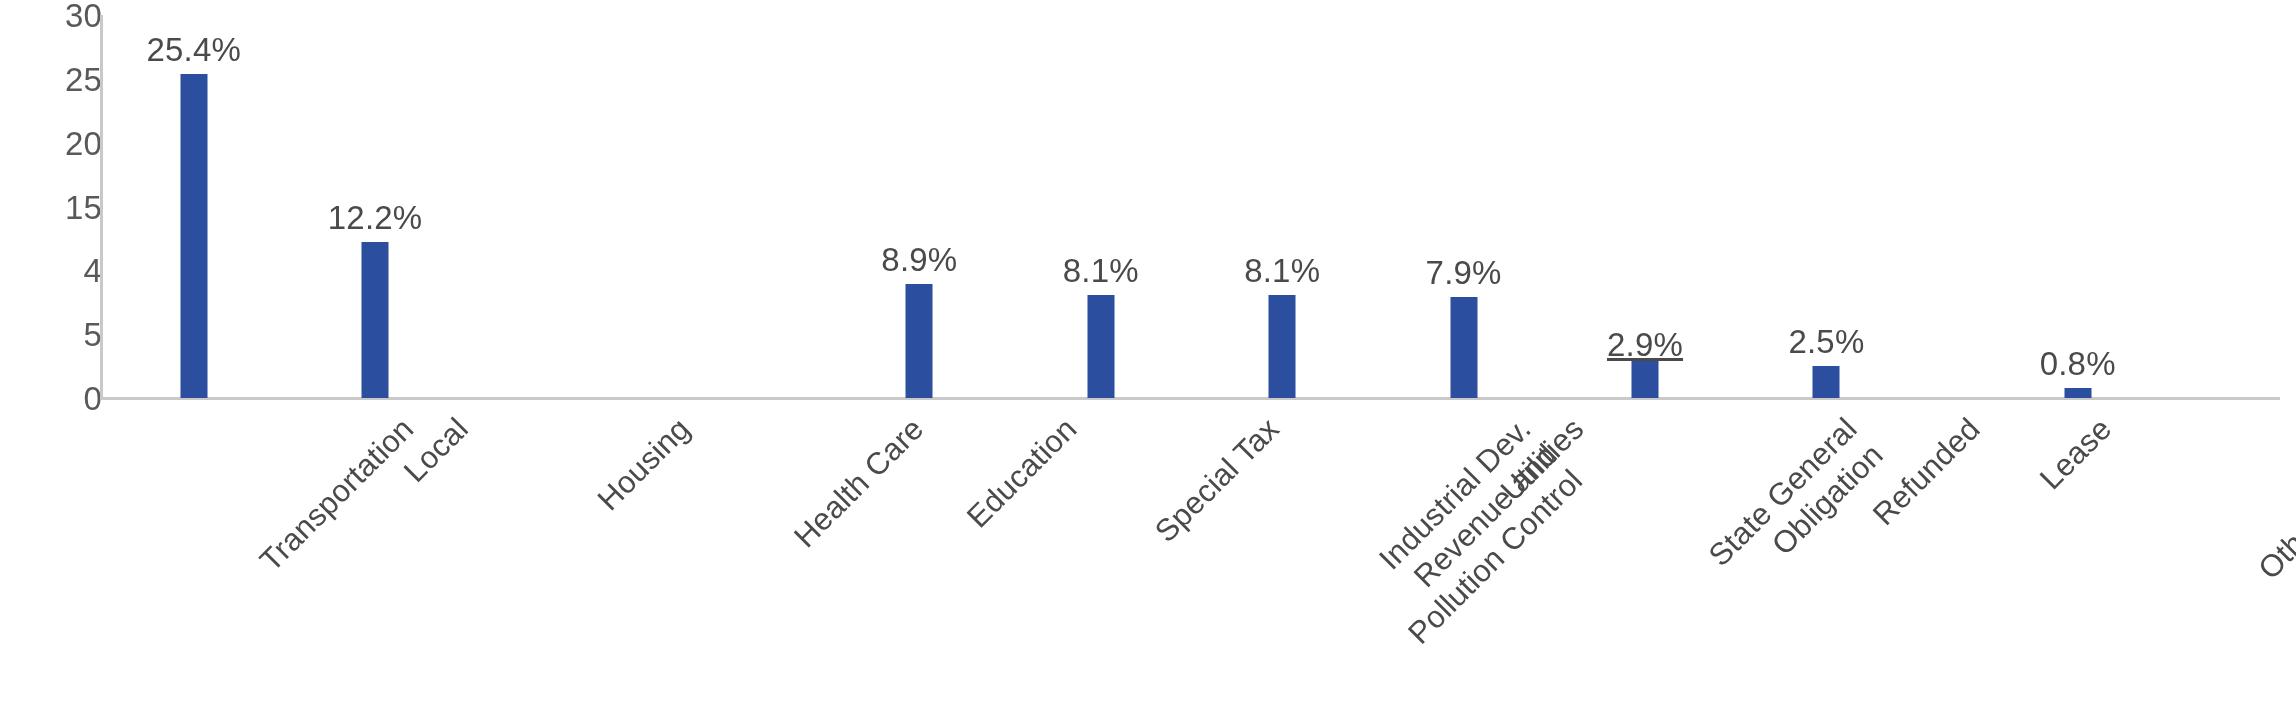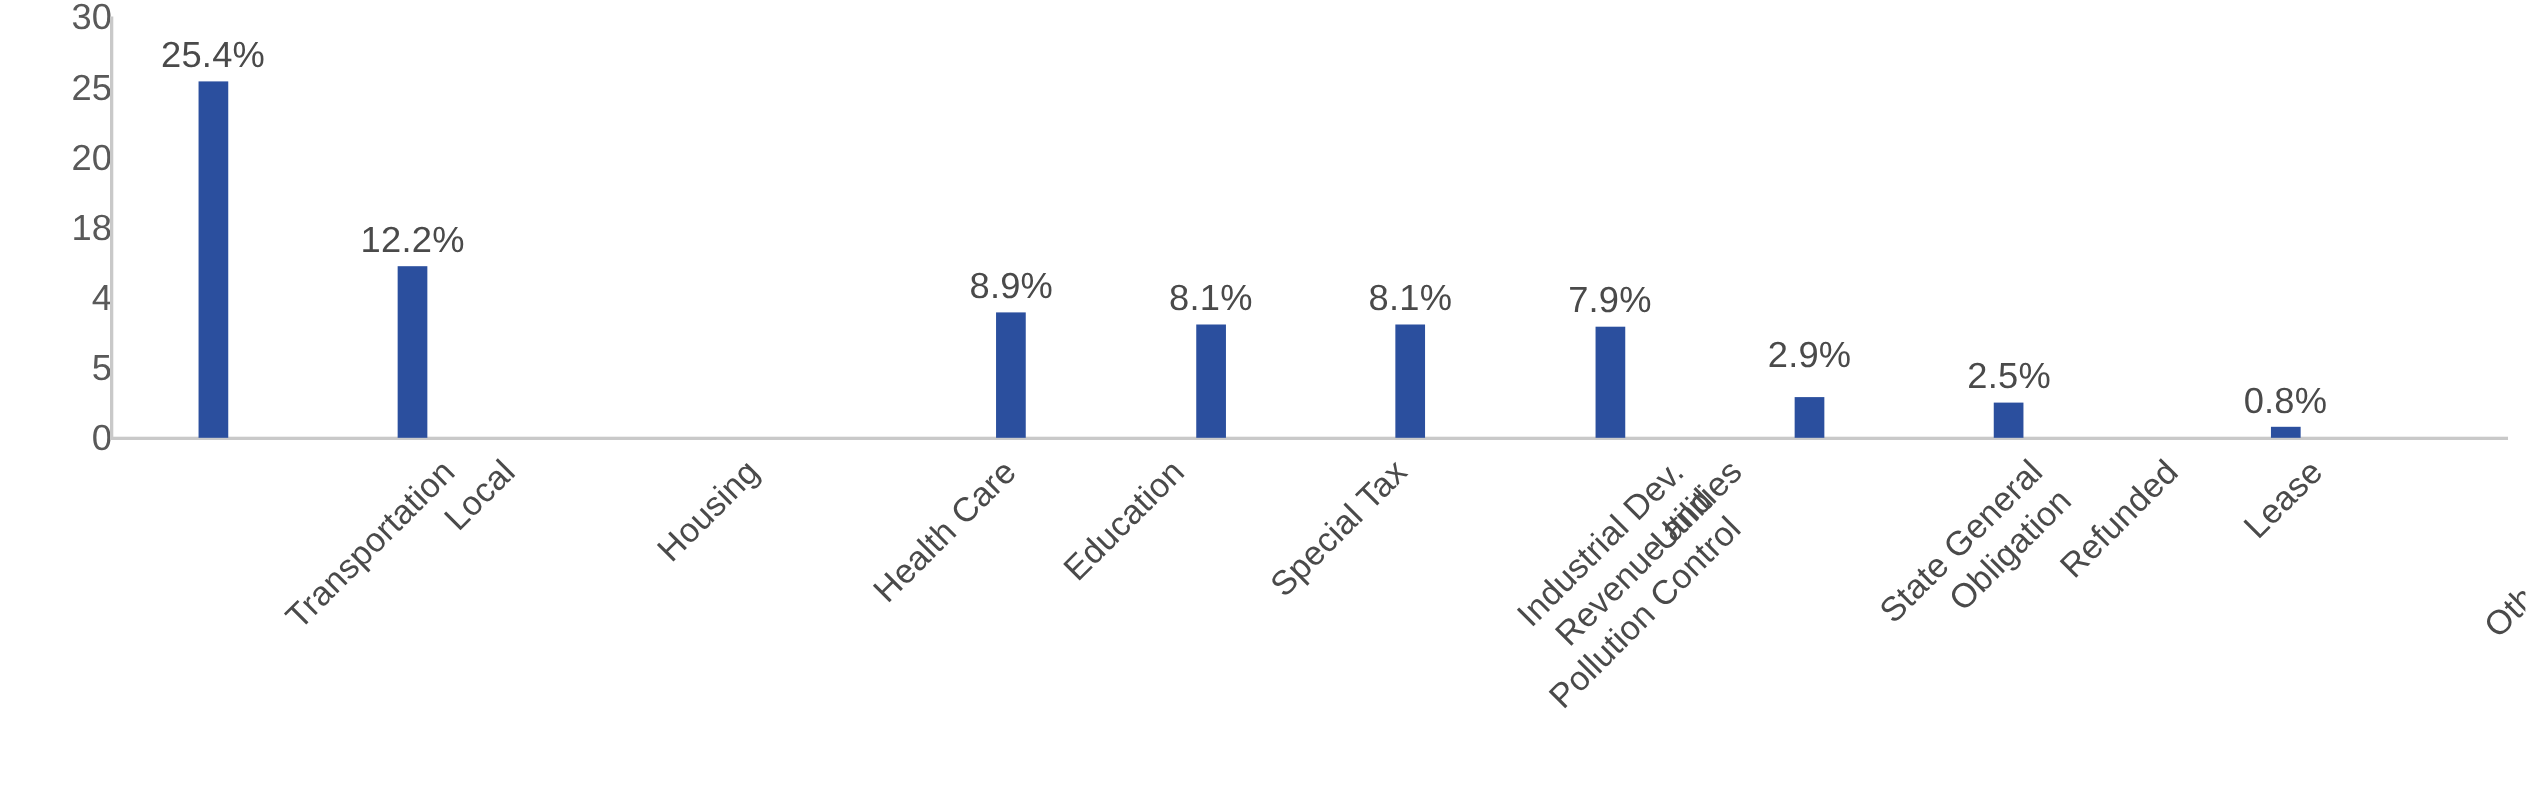--- a/index.html
+++ b/index.html
@@ -121,21 +121,21 @@
 </style>
 </head>
 <body>
 
 <div id="chart-root">
 
   <div class="y-axis-labels">
       <div class="y-tick-label" style="top: 15px;">30</div>
       <div class="y-tick-label" style="top: 78.8333px;">25</div>
       <div class="y-tick-label" style="top: 142.667px;">20</div>
-      <div class="y-tick-label" style="top: 206.5px;">18</div>
+      <div class="y-tick-label" style="top: 206.5px;">15</div>
       <div class="y-tick-label" style="top: 270.333px;">4</div>
       <div class="y-tick-label" style="top: 334.167px;">5</div>
       <div class="y-tick-label" style="top: 398px;">0</div>
     </div>
   <div class="y-axis-line"></div>
   <div class="x-axis-line"></div>
 
   <div class="plot-area">
       <div class="bar-slot" style="left: 0px; width: 181.417px;">
         <div class="bar" style="height: 324.273px; background: rgb(43, 79, 158);"></div>
@@ -156,21 +156,21 @@
       <div class="bar-slot" style="left: 1088.5px; width: 181.417px;">
         <div class="bar" style="height: 103.41px; background: rgb(43, 79, 158);"></div>
         <div class="bar-value" style="bottom: 111.41px;">8.1%</div>
       </div>
       <div class="bar-slot" style="left: 1269.92px; width: 181.417px;">
         <div class="bar" style="height: 100.857px; background: rgb(43, 79, 158);"></div>
         <div class="bar-value" style="bottom: 108.857px;">7.9%</div>
       </div>
       <div class="bar-slot" style="left: 1451.33px; width: 181.417px;">
         <div class="bar" style="height: 37.0233px; background: rgb(43, 79, 158);"></div>
-        <div class="bar-value" style="bottom: 59px;">2.9%</div>
+        <div class="bar-value" style="bottom: 37px; text-decoration: underline;">2.9%</div>
       </div>
       <div class="bar-slot" style="left: 1632.75px; width: 181.417px;">
         <div class="bar" style="height: 31.9167px; background: rgb(43, 79, 158);"></div>
         <div class="bar-value" style="bottom: 39.9167px;">2.5%</div>
       </div>
       <div class="bar-slot" style="left: 1884px; width: 181.417px;">
         <div class="bar" style="height: 10.2133px; background: rgb(43, 79, 158);"></div>
         <div class="bar-value" style="bottom: 18.2133px;">0.8%</div>
       </div>
     </div>

